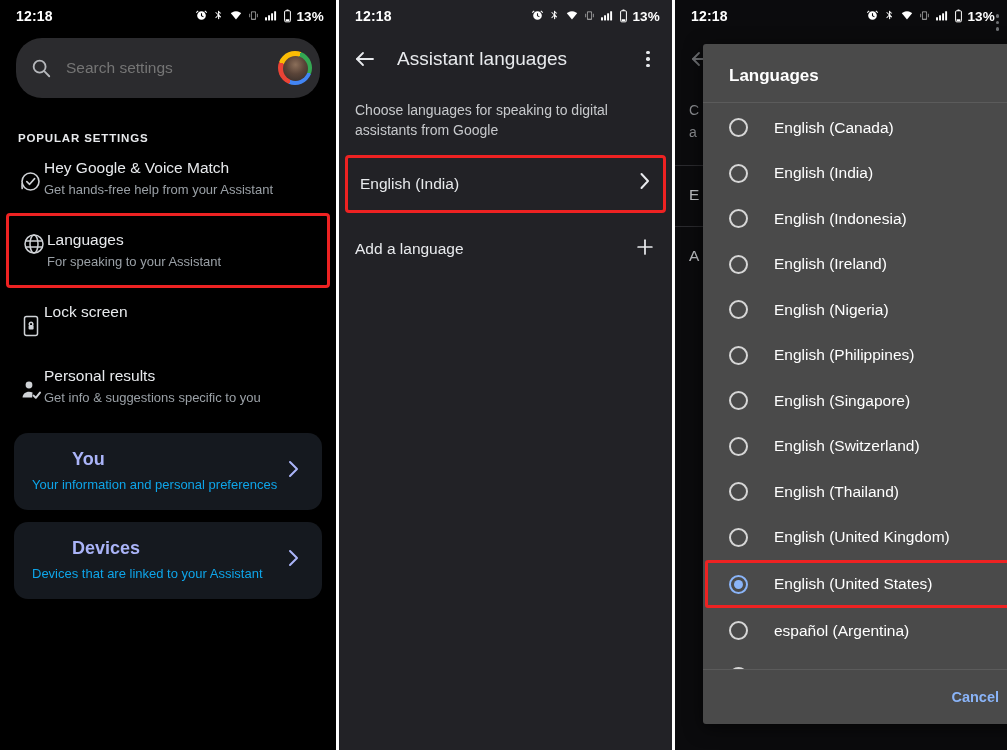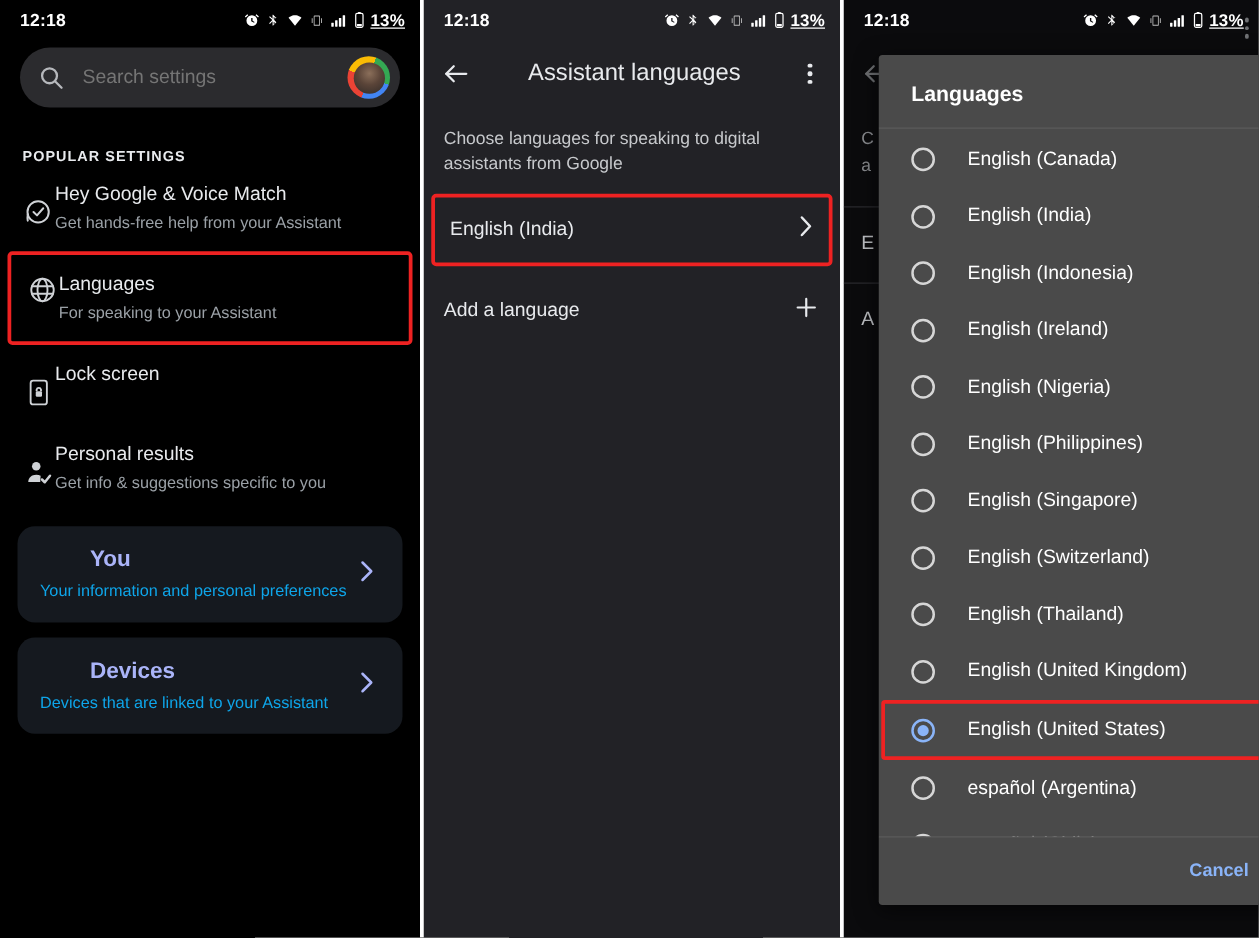--- a/index.html
+++ b/index.html
@@ -19,28 +19,28 @@
   .divider { width:3px; height:750px; background:#ffffff; flex:0 0 3px; }
   .panel-2 { width:333px; background:#222226; }
   .panel-3 { width:332px; background:#0b0b0d; }
 
   
   .statusbar {
     height:32px; display:flex; align-items:center;
     justify-content:space-between; padding:0 12px 0 16px;
     font-size:14px; font-weight:bold; color:#ffffff; letter-spacing:.2px;
   }
-  .sb-right { display:flex; align-items:center; gap:3px;text-decoration:underline; }
+  .sb-right { display:flex; align-items:flex-start; gap:3px; }
   .sb-icons { display:flex; align-items:center; gap:5px; }
   .sb-ico { display:block; }
   .sb-pct { font-size:13.5px; font-weight:bold; margin-left:1px; }
 
   
   .searchbar {
-    margin:6px 16px 0 16px; height:48px; border-radius:26px;
+    margin:6px 16px 0 16px; height:60px; border-radius:26px;
     background:#2b2b2e; display:flex; align-items:center; padding:0 8px 0 14px;
   }
   .searchbar .s-icon { width:22px; height:22px; flex:0 0 22px; }
   .search-input {
     flex:1; background:transparent; border:0; outline:none;
     color:#bdbfc3; font-size:15.5px; font-family:inherit; padding-left:14px;
   }
   .avatar {
     width:34px; height:34px; border-radius:50%; flex:0 0 34px;
     background:
@@ -79,21 +79,21 @@
     padding:16px 18px; display:flex; align-items:center; gap:10px;
   }
   .card .c-txt { flex:1; }
   .card .c-title { font-size:18px; color:#aab4f8; font-weight:bold; margin-bottom:6px;margin-left:40px; }
   .card .c-sub { font-size:13px; color:#0ea5e9; line-height:1.42; }
   .card .c-arrow { color:#aab4f8; font-size:18px; flex:0 0 16px; }
 
   
   .appbar { height:54px; display:flex; align-items:center; padding:0 14px; gap:20px; }
   .appbar .back { width:24px; height:24px; flex:0 0 24px; }
-  .appbar .ab-title { font-size:19px; color:#e8eaed; flex:1;text-align:center; }
+  .appbar .ab-title { font-size:19px; color:#e8eaed; flex:1; }
   .appbar .dots { width:20px; flex:0 0 20px; display:flex; flex-direction:column; align-items:center; gap:3px; }
   .dot { width:3.5px; height:3.5px; border-radius:50%; background:#e8eaed; display:block; }
   .p2-desc { margin:14px 16px 0 16px; font-size:14px; color:#c7c9cc; line-height:1.45; }
   .lang-row {
     display:flex; align-items:center; height:56px;
     padding:0 16px; font-size:15.5px; color:#e8eaed;
   }
   .lang-row .lr-label { flex:1; }
   .lang-row.highlight {
     border:3px solid #ee2222; border-radius:4px; margin:14px 6px 0 6px;

